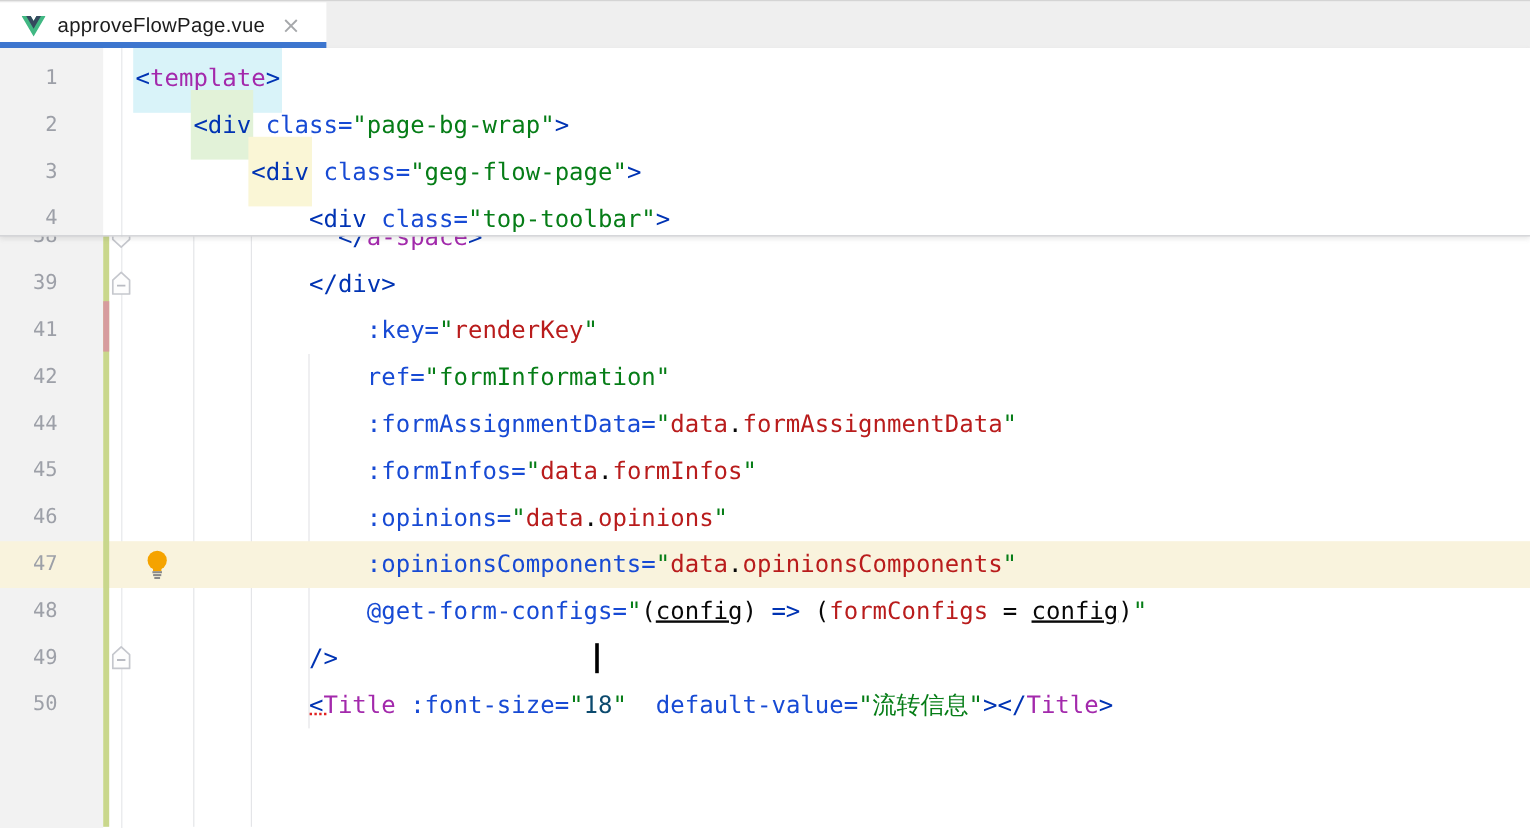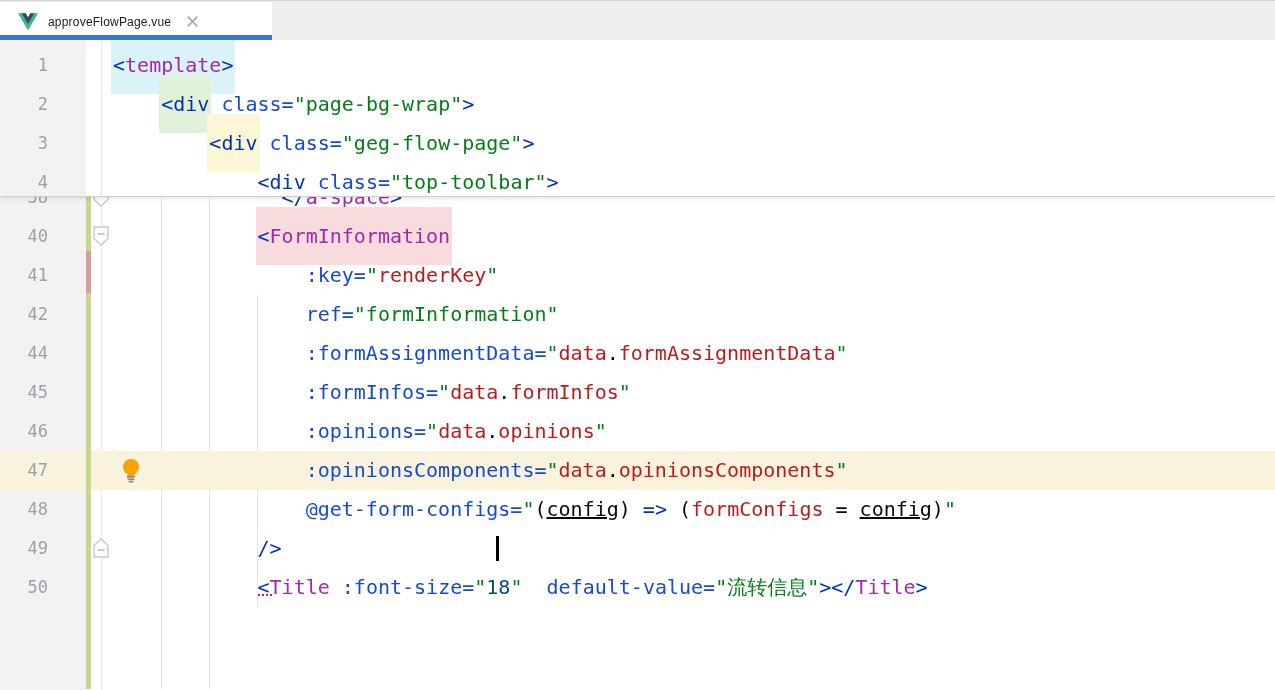--- a/index.html
+++ b/index.html
@@ -4,21 +4,21 @@
 <style>
   html,body{margin:0;padding:0;background:#ffffff;width:1275px;height:690px;overflow:hidden;
             font-family:"Liberation Sans", sans-serif;}
   .app{position:relative;width:1275px;height:690px;background:#fff;}
 
   
   .tabbar{position:relative;height:40px;background:#efefef;border-top:1px solid #d4d4d4;box-sizing:border-box;}
   .tab{position:absolute;left:0;top:1px;width:272px;height:39px;background:#ffffff;display:flex;align-items:center;}
   .tab-underline{position:absolute;left:0;bottom:0;width:272px;height:6px;background:#3d76cf;}
   .tab .vueicon{margin-left:18px;display:flex;align-items:center;}
-  .tab .title{margin-left:10px;font-size:12px;color:#1c1c1c;letter-spacing:.2px;}
+  .tab .title{margin-left:10px;font-size:17px;color:#1c1c1c;letter-spacing:.2px;}
   .tab .close{margin-left:14px;display:flex;align-items:center;cursor:pointer;}
 
   
   .editor{position:relative;width:1275px;height:650px;background:#fff;}
   .gutter-bg{position:absolute;left:0;top:0;width:86px;height:650px;background:#f2f2f2;z-index:0;}
   .fold-line{position:absolute;left:101px;top:0;width:1px;height:650px;background:#e7e8ea;z-index:0;}
 
   .sticky{position:relative;height:157px;border-bottom:1px solid #cdced2;
           box-shadow:0 2px 4px rgba(90,90,90,.14);padding-top:6px;box-sizing:border-box;
           overflow:hidden;z-index:2;}
@@ -129,26 +129,26 @@
               <span class="ln">38</span>
               <span class="gicon"><svg width="18" height="22" viewBox="0 0 18 22">
                   <path d="M2 2 H16 V13.5 L9 20 L2 13.5 Z" fill="#fdfdfd" stroke="#c5c7cd" stroke-width="1.4" stroke-linejoin="round"></path>
                   <line x1="5.5" y1="9" x2="12.5" y2="9" stroke="#b9bbc2" stroke-width="1.5"></line>
                 </svg></span>
               <span class="code">              <span class="tk-tb">&lt;/</span><span class="tk-cp">a-space</span><span class="tk-tb">&gt;</span></span>
             </div>
           </div>
           <div class="row">
             <div>
-              <span class="ln">40</span>
+              <span class="ln">39</span>
               <span class="gicon"><svg width="18" height="22" viewBox="0 0 18 22">
-                  <path d="M2 2 H16 V13.5 L9 20 L2 13.5 Z" fill="#fdfdfd" stroke="#c5c7cd" stroke-width="1.4" stroke-linejoin="round"></path>
-                  <line x1="5.5" y1="9" x2="12.5" y2="9" stroke="#b9bbc2" stroke-width="1.5"></line>
-                </svg></span>
-              <span class="code">            <span class="hl hl-pink"><span class="tk-tb">&lt;</span><span class="tk-cp">FormInformation</span></span></span>
+                  <path d="M9 2 L16 8.5 V20 H2 V8.5 Z" fill="#fdfdfd" stroke="#c5c7cd" stroke-width="1.4" stroke-linejoin="round"></path>
+                  <line x1="5.5" y1="13" x2="12.5" y2="13" stroke="#b9bbc2" stroke-width="1.5"></line>
+                </svg></span>
+              <span class="code">            <span class="tk-tb">&lt;/</span><span class="tk-tb">div</span><span class="tk-tb">&gt;</span></span>
             </div>
           </div>
           <div class="row">
             <div>
               <span class="ln">41</span>
               <span class="code">                <span class="tk-at">:key=</span><span class="tk-q">"</span><span class="tk-ex">renderKey</span><span class="tk-q">"</span></span>
             </div>
           </div>
           <div class="row">
             <div>

